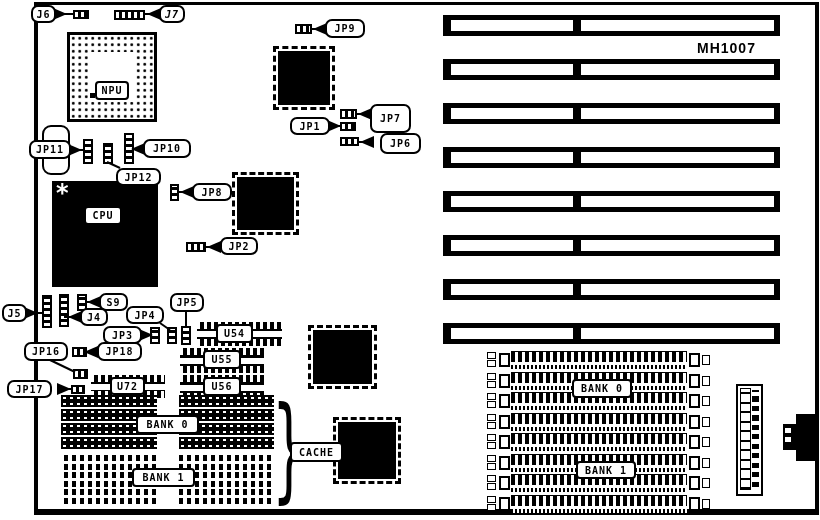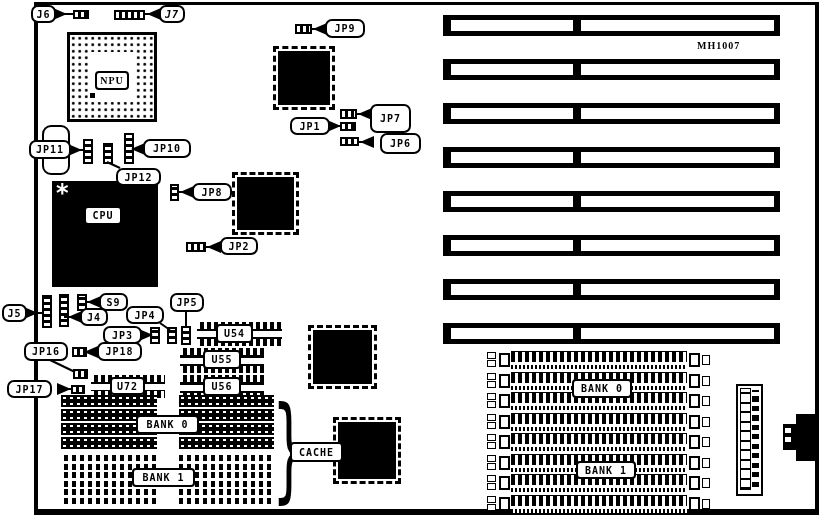--- a/index.html
+++ b/index.html
@@ -57,21 +57,21 @@
         repeating-linear-gradient(90deg,#000 0 4px,#fff 4px 7px) 0 0/100% 10px no-repeat,
         repeating-linear-gradient(90deg,#000 0 2px,#fff 2px 4px) 0 100%/100% 4px no-repeat,
         #fff;}
   .simm .sq1,.simm .sq2{position:absolute;width:7px;height:5px;border:1px solid #000;background:#fff;}
   .simm .sq1{left:0;top:1px;} .simm .sq2{left:0;top:9px;}
   .simm .clipL{position:absolute;left:12px;top:2px;width:7px;height:10px;border:2px solid #000;background:#fff;}
   .simm .clipR{position:absolute;left:202px;top:2px;width:7px;height:10px;border:2px solid #000;background:#fff;}
   .simm .sq3{position:absolute;left:215px;top:4px;width:6px;height:8px;border:1px solid #000;background:#fff;}
   .brace{position:absolute;font-family:"DejaVu Sans",sans-serif;font-size:108px;font-weight:normal;
          transform:scale(.5,1.05);transform-origin:left top;line-height:108px;z-index:9;color:#000;}
-  .plain{position:absolute;font-family:Liberation Serif, serif;font-weight:bold;font-size:10px;
+  .plain{position:absolute;font-family:Liberation Sans, sans-serif;font-weight:bold;font-size:14px;
          color:#000;letter-spacing:1px;z-index:4;padding-left:48px;}
   svg.lines{position:absolute;left:0;top:0;z-index:20;pointer-events:none;}
   .star{position:absolute;color:#fff;font-size:24px;font-weight:bold;line-height:10px;z-index:6;
         font-family:"DejaVu Sans",sans-serif;}
   
   .pwr{position:absolute;left:736px;top:384px;width:27px;height:112px;border:2px solid #000;
        box-sizing:border-box;background:#fff;z-index:5;}
   .pwr .colA{position:absolute;left:2px;top:2px;width:9px;height:100px;border:1px solid #000;
        background:repeating-linear-gradient(0deg,#000 0 2px,#fff 2px 9.5px);}
   .pwr .colB{position:absolute;left:14px;top:4px;width:7px;height:97px;
@@ -88,21 +88,21 @@
 <div id="board">
 
   <div class="edge" style="left:34px;top:2px;width:785px;height:3px;"></div>
   <div class="edge" style="left:34px;top:2px;width:4px;height:513px;"></div>
   <div class="edge" style="left:815px;top:2px;width:4px;height:513px;"></div>
   <div class="edge" style="left:34px;top:509px;width:785px;height:6px;"></div>
 
   <div class="pga" style="left:67px;top:32px;width:90px;height:90px;"></div>
   <div class="pga-center" style="left:88px;top:52px;width:46px;height:50px;"></div>
   <div class="abs" style="left:90px;top:93px;width:5px;height:5px;background:#000;z-index:7;"></div>
-  <div class="chiplabel" style="left:95px;top:71px;width:34px;height:19px;font-family:Liberation Serif, serif;">NPU</div>
+  <div class="chiplabel" style="left:95px;top:81px;width:34px;height:19px;">NPU</div>
 
   <div class="callout" style="left:31px;top:5px;width:25px;height:18px;">J6</div>
   <div class="jmp-h" style="left:73px;top:10px;width:16px;height:9px;"></div>
   <div class="jmp-h" style="left:114px;top:10px;width:31px;height:10px;"></div>
   <div class="callout" style="left:159px;top:5px;width:26px;height:18px;font-style:italic;">J7</div>
 
   <div class="osc"></div>
   <div class="callout" style="left:29px;top:140px;width:42px;height:19px;">JP11</div>
   <div class="jmp-v" style="left:83px;top:139px;width:10px;height:25px;"></div>
   <div class="jmp-v" style="left:103px;top:143px;width:10px;height:21px;"></div>

